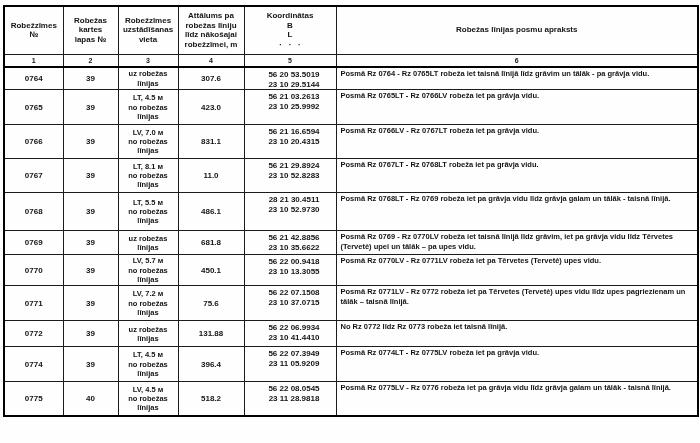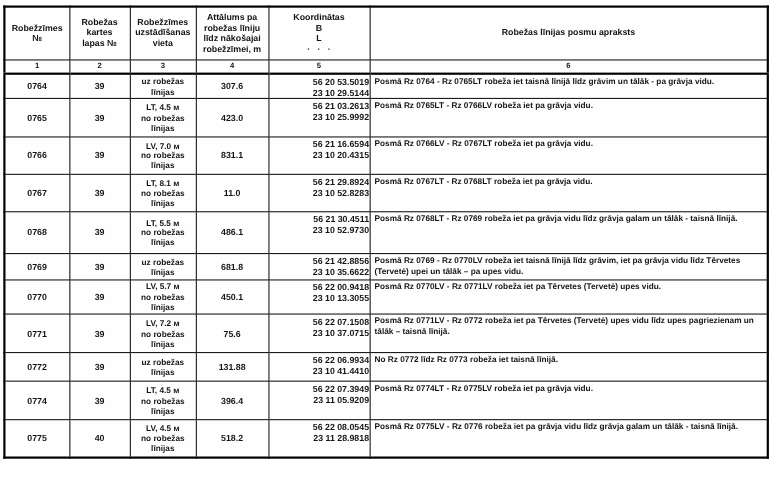--- a/index.html
+++ b/index.html
@@ -64,21 +64,21 @@
     padding: 1px 1px;
   }
   td.c-dist {
     font-size: 8px;
     text-align: center;
     vertical-align: middle;
   }
   td.c-coord {
     font-size: 8px;
     line-height: 1.2;
-    text-align: right;
+    text-align: center;
     vertical-align: top;
     padding: 2px 0 0 8px;
   }
   td.c-desc {
     font-size: 7.5px;
     line-height: 1.3;
     text-align: left;
     vertical-align: top;
     padding: 1px 5px 1px 4px;
     margin-left: 32px;
@@ -184,21 +184,21 @@
     </tr>
 
     <tr style="height:38px">
       <td class="c-no">0768</td>
       <td class="c-sheet">39</td>
       <td class="c-place">LT, 5.5 м
 no robežas
 līnijas</td>
       <td class="c-dist">486.1</td>
       <td class="c-coord">
-        <div>56 21 30.4511</div>
+        <div>28 21 30.4511</div>
         <div>23 10 52.9730</div>
       </td>
       <td class="c-desc">Posmā Rz 0768LT - Rz 0769 robeža iet pa grāvja vidu līdz grāvja galam un tālāk - taisnā līnijā.</td>
     </tr>
 
     <tr style="height:24px">
       <td class="c-no">0769</td>
       <td class="c-sheet">39</td>
       <td class="c-place">uz robežas
 līnijas</td>

